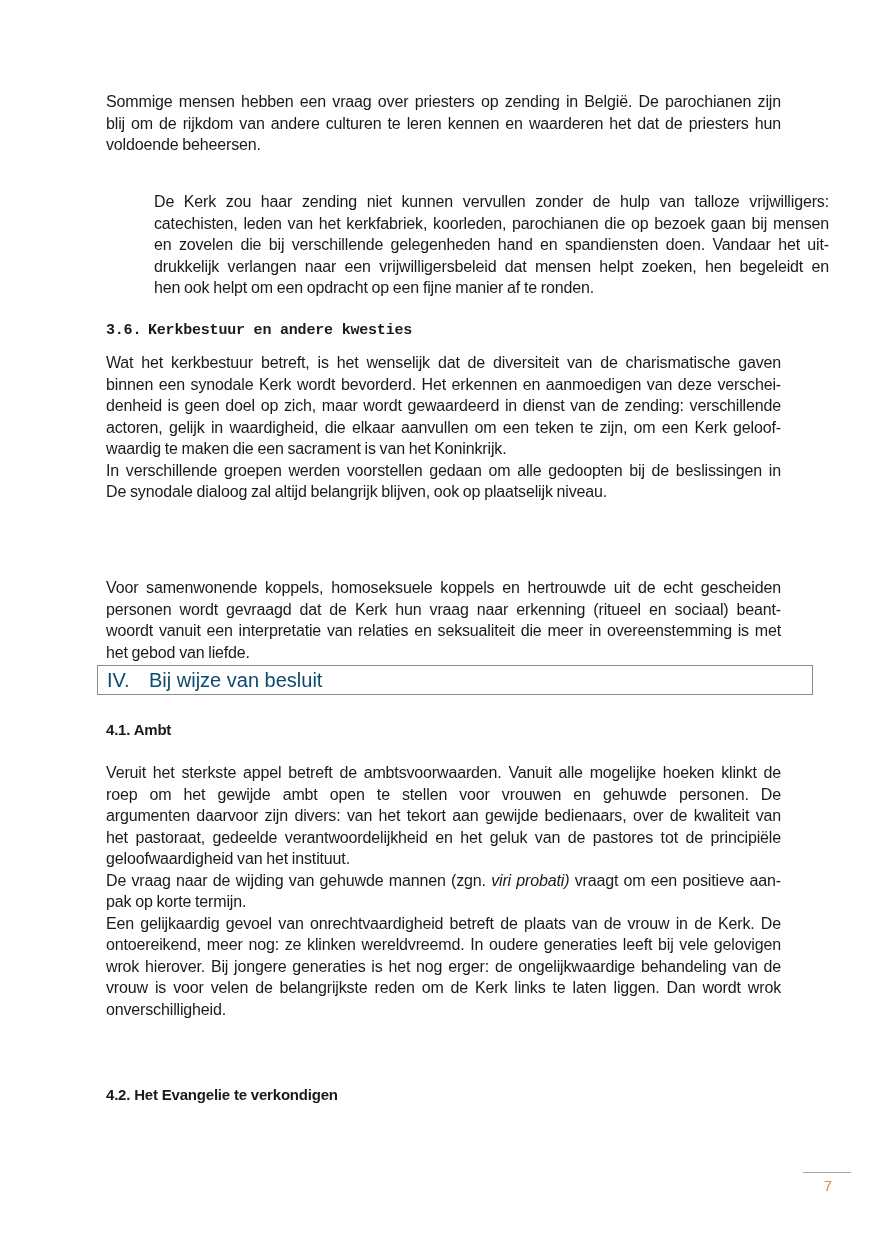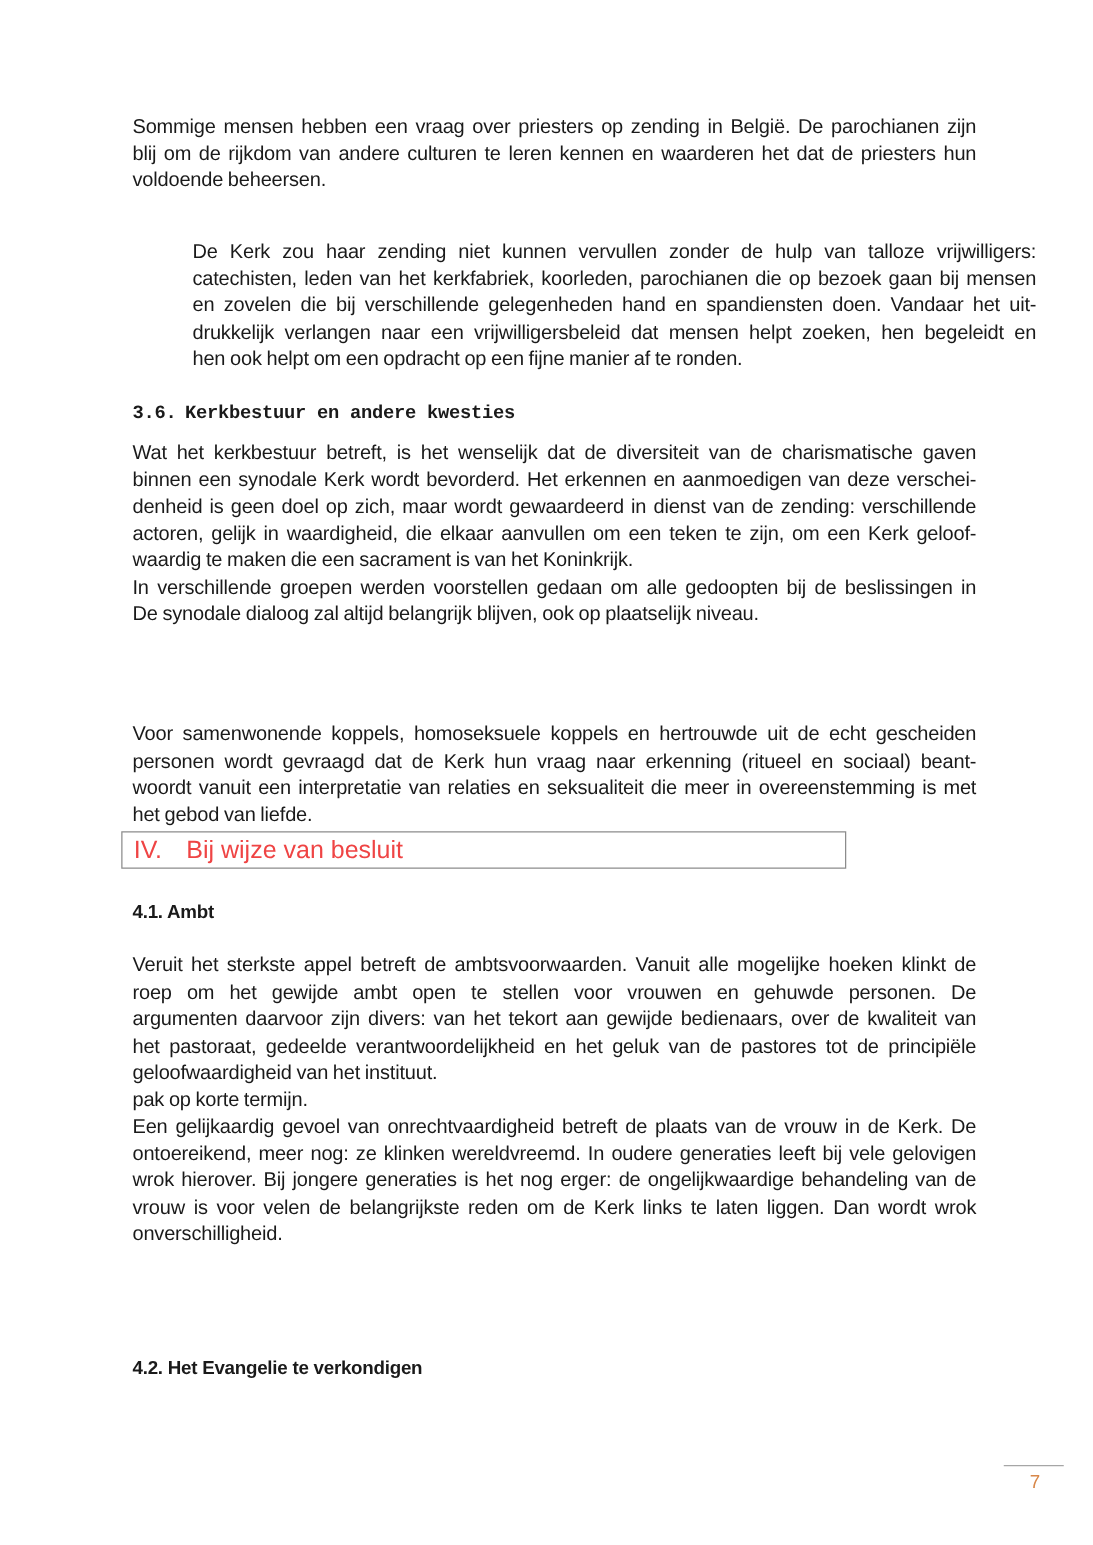--- a/index.html
+++ b/index.html
@@ -14,23 +14,23 @@
     margin: 0; font-size: 16px; line-height: 21.5px; text-align: justify;
     letter-spacing: -0.15px; word-spacing: -0.5px;
   }
   .p .ln { display: block; }
   .p .ln.just { text-align-last: justify; }
   .h3 {
     margin: 0; font-size: 15px; font-weight: bold; line-height: 21px; letter-spacing: -0.2px;
   }
   .h3 .num { display: inline-block; width: 42px; }
   .h2box {
-    position: absolute; left: 97px; top: 665px; width: 580px; height: 30px;
+    position: absolute; left: 97px; top: 665px; width: 716px; height: 30px;
     border: 1.5px solid #8c8c8c; box-sizing: border-box;
-    font-size: 20px; line-height: 28px; padding-left: 9px; color: #ef4444;
+    font-size: 20px; line-height: 28px; padding-left: 9px; color: #0c4a6e;
   }
   .h2box .num { display: inline-block; width: 42px; }
   .footer-line {
     position: absolute; left: 803px; top: 1172px; width: 48px; height: 1px; background: #a6a6a6;
   }
   .pagenum {
     position: absolute; left: 816px; top: 1177px; width: 24px; text-align: center;
     font-size: 15px; color: #d8884a;
   }
   i { font-style: italic; }
@@ -93,20 +93,21 @@
     <h3 class="h3">4.1. Ambt</h3>
   </div>
 
   <div class="col" style="top:762px;">
     <p class="p">
       <span class="ln just">Veruit het sterkste appel betreft de ambtsvoorwaarden. Vanuit alle mogelijke hoeken klinkt de</span>
       <span class="ln just">roep om het gewijde ambt open te stellen voor vrouwen en gehuwde personen. De</span>
       <span class="ln just">argumenten daarvoor zijn divers: van het tekort aan gewijde bedienaars, over de kwaliteit van</span>
       <span class="ln just">het pastoraat, gedeelde verantwoordelijkheid en het geluk van de pastores tot de principiële</span>
       <span class="ln">geloofwaardigheid van het instituut.</span>
+      <span class="ln just"><span>De vraag naar de wijding van gehuwde mannen (zgn. </span><i>viri probati)</i><span> vraagt om een positieve aan-</span></span>
       <span class="ln">pak op korte termijn.</span>
       <span class="ln just">Een gelijkaardig gevoel van onrechtvaardigheid betreft de plaats van de vrouw in de Kerk. De</span>
       <span class="ln just">ontoereikend, meer nog: ze klinken wereldvreemd. In oudere generaties leeft bij vele gelovigen</span>
       <span class="ln just">wrok hierover. Bij jongere generaties is het nog erger: de ongelijkwaardige behandeling van de</span>
       <span class="ln just">vrouw is voor velen de belangrijkste reden om de Kerk links te laten liggen. Dan wordt wrok</span>
       <span class="ln">onverschilligheid.</span>
     </p>
   </div>
 
   <div class="col" style="top:1084px;">

